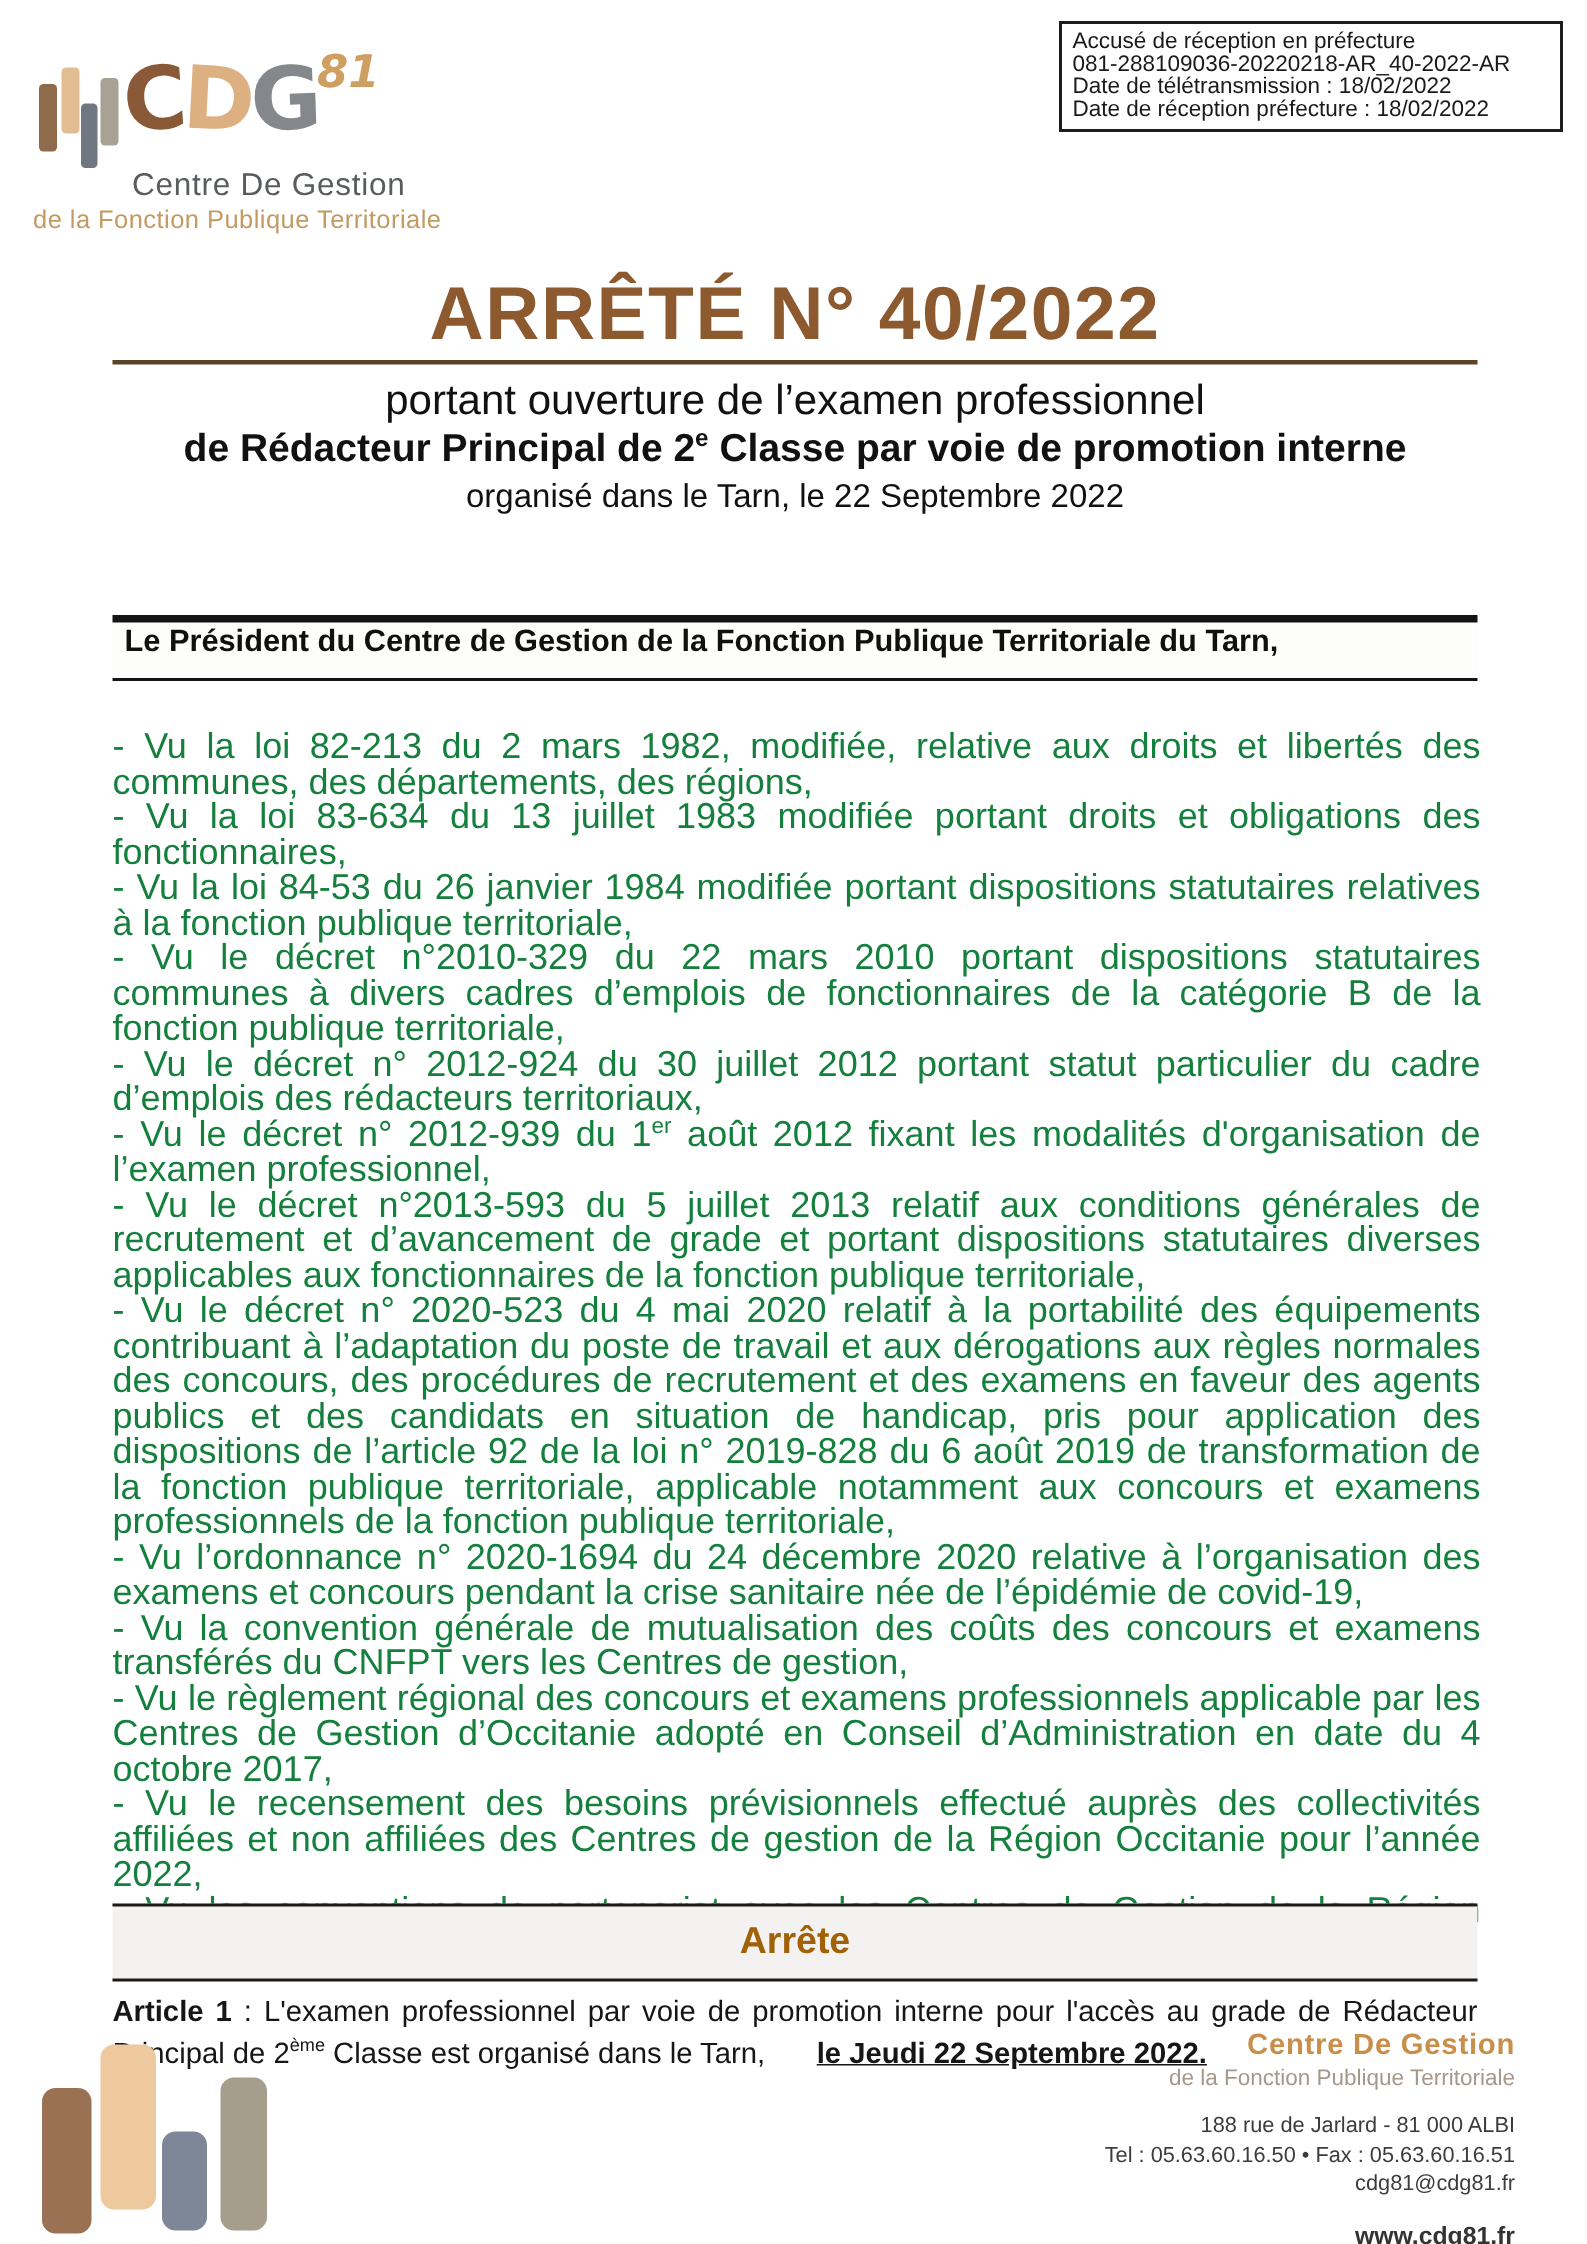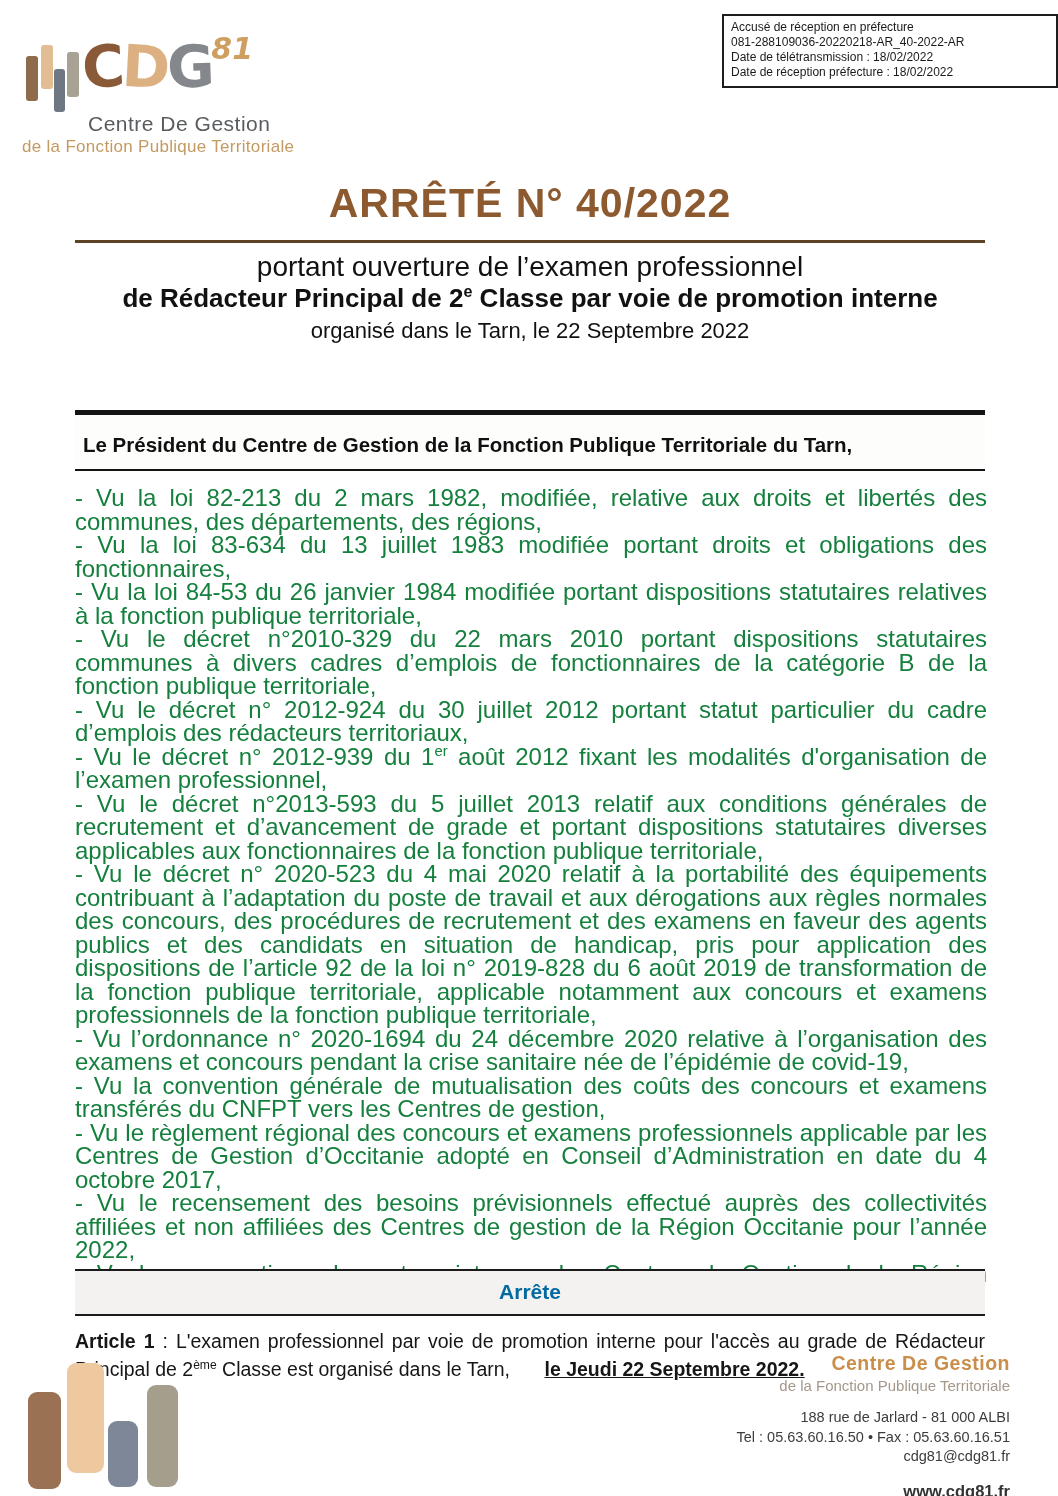--- a/index.html
+++ b/index.html
@@ -4,66 +4,66 @@
 <style>
   html,body{margin:0;padding:0;}
   body{
     width:1058px;height:1496px;position:relative;background:#ffffff;
     font-family:"Liberation Sans", sans-serif;color:#1f1f1f;overflow:hidden;
   }
   
   .stamp{
     position:absolute;left:706px;top:14px;width:336px;
     border:2px solid #1d1d1d;padding:4px 7px 6px 7px;
-    font-size:12px;line-height:15px;color:#1a1a1a;box-sizing:border-box;margin-left:16px;
+    font-size:15px;line-height:15px;color:#1a1a1a;box-sizing:border-box;
   }
   
   .logo-bar{position:absolute;border-radius:3px;}
   .logo-acronym{
     position:absolute;left:82px;top:34px;
     font-family:"DejaVu Sans", sans-serif;font-weight:bold;
     font-size:58px;letter-spacing:-3px;line-height:1;
   }
   .logo-acronym .c{color:#8a5a38;display:inline-block;transform:rotate(-4deg);}
   .logo-acronym .d{color:#ddb081;display:inline-block;transform:rotate(3deg);}
   .logo-acronym .g{color:#84878c;display:inline-block;transform:rotate(-2deg);}
   .logo-acronym .dept{color:#cf9f62;font-size:30px;vertical-align:28px;letter-spacing:0;font-style:italic;}
   .logo-name{position:absolute;left:88px;top:112px;font-size:21px;color:#595c5e;letter-spacing:0.5px;}
   .logo-tagline{position:absolute;left:22px;top:137px;font-size:17px;color:#c39a62;letter-spacing:0.3px;}
   
   .doc-title{
     position:absolute;left:75px;top:180px;width:910px;text-align:center;
-    font-size:41px;font-weight:bold;color:#8d5a30;letter-spacing:1px;
+    font-size:50px;font-weight:bold;color:#8d5a30;letter-spacing:1px;
   }
   .title-rule{position:absolute;left:75px;top:240px;width:910px;height:0;border-top:3px solid #5d4326;}
   
   .subtitle{position:absolute;left:75px;top:252px;width:910px;text-align:center;color:#111;}
   .subtitle .l1{font-size:28px;font-weight:normal;line-height:30px;}
   .subtitle .l2{font-size:26px;font-weight:bold;line-height:32px;}
   .subtitle .l3{font-size:22px;font-weight:normal;line-height:34px;}
   .sup{font-size:0.62em;vertical-align:super;line-height:0;}
   
   .president-banner{
     position:absolute;left:75px;top:410px;width:910px;box-sizing:border-box;
     border-top:5px solid #141414;border-bottom:2px solid #141414;
-    padding:18px 6px 12px 8px;font-size:20.5px;font-weight:bold;color:#101010;
+    padding:1px 6px 12px 8px;font-size:20.5px;font-weight:bold;color:#101010;
     background:#fdfdfc;
   }
   
   .visas{
     position:absolute;left:75px;top:486px;width:912px;
     font-size:24px;line-height:23.5px;text-align:justify;color:#15803d;
   }
   .visas p{margin:0;}
   
   .arrete-banner{
     position:absolute;left:75px;top:1269px;width:910px;box-sizing:border-box;
     border-top:2px solid #1b1b1b;border-bottom:2px solid #1b1b1b;
     background:#f3f2f0;text-align:center;
-    padding:9px 0 10px 0;font-size:21px;font-weight:bold;color:#0369a1;
+    padding:9px 0 10px 0;font-size:25px;font-weight:bold;color:#a16207;
   }
   
   .article{
     position:absolute;left:75px;top:1328px;width:910px;
     font-size:19.5px;line-height:27.5px;text-align:justify;color:#161616;
   }
   .article .label{font-weight:bold;}
   .article .date{font-weight:bold;text-decoration:underline;margin-left:29px;}
   
   .footer-brand{position:absolute;right:48px;top:1352px;text-align:right;}

